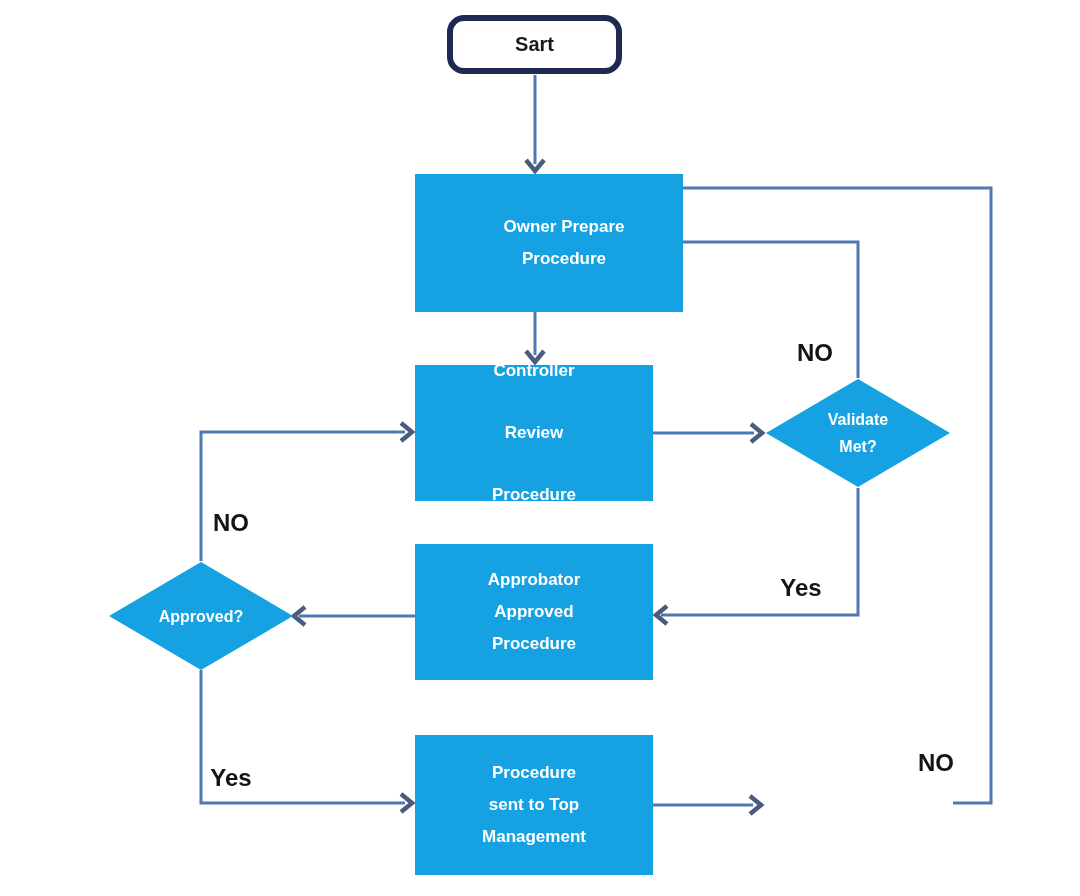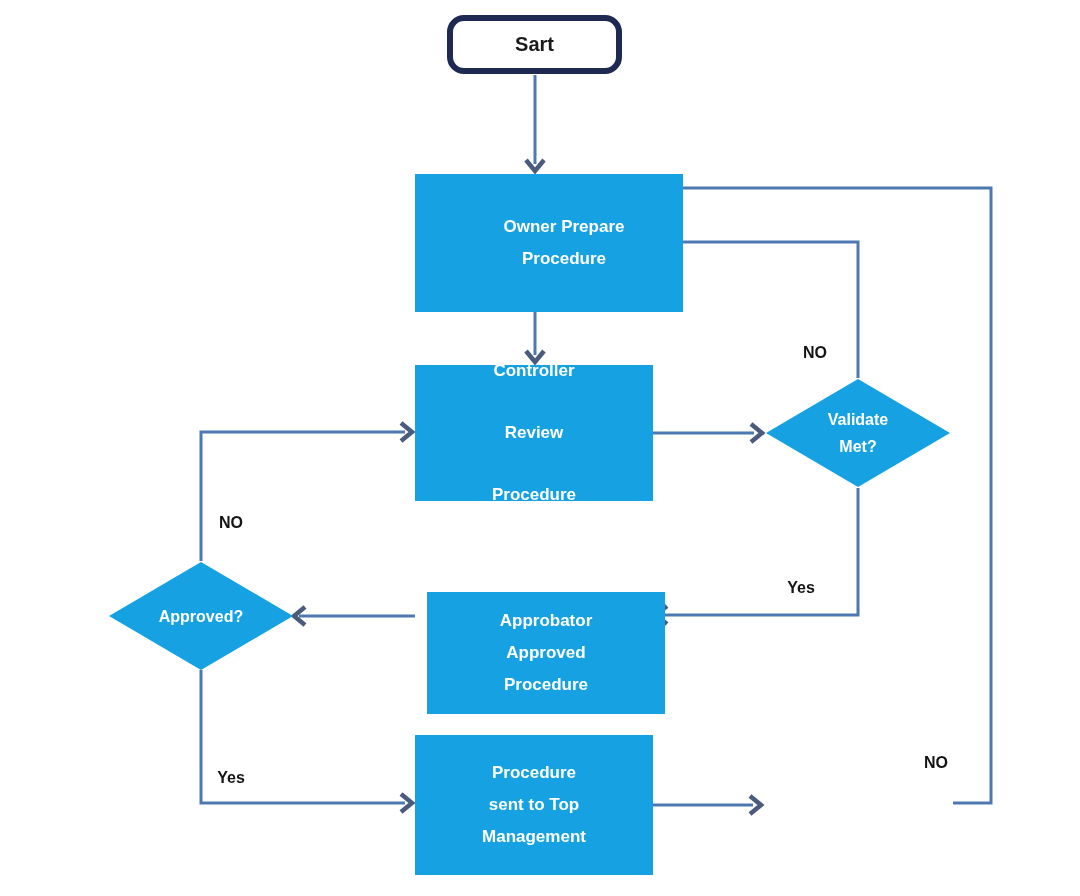--- a/index.html
+++ b/index.html
@@ -75,21 +75,21 @@
     border-radius:17px;
     box-sizing:border-box;
     color:var(--start-text);
     font-weight:bold;
     font-size:20px;
   }
   .edge-label{
     position:absolute;
     transform:translate(-50%,-50%);
     font-weight:bold;
-    font-size:16px;
+    font-size:24px;
     color:var(--label-text);
     white-space:nowrap;
   }
 </style>
 </head>
 <body>
 
 <div class="canvas">
 
   <svg class="wires" viewBox="0 0 1080 896">
@@ -143,21 +143,21 @@
     <div class="nline">Owner Prepare</div>
     <div class="nline">Procedure</div>
   </div>
 
   <div class="node box" style="left:415px;top:365px;width:238px;height:136px;gap:30px;">
     <div class="nline">Controller</div>
     <div class="nline">Review</div>
     <div class="nline">Procedure</div>
   </div>
 
-  <div class="node box" style="left:427px;top:544px;width:238px;height:122px;margin-top:48px;">
+  <div class="node box" style="left:415px;top:544px;width:238px;height:136px;">
     <div class="nline">Approbator</div>
     <div class="nline">Approved</div>
     <div class="nline">Procedure</div>
   </div>
 
   <div class="node box" style="left:415px;top:735px;width:238px;height:140px;">
     <div class="nline">Procedure</div>
     <div class="nline">sent to Top</div>
     <div class="nline">Management</div>
   </div>

